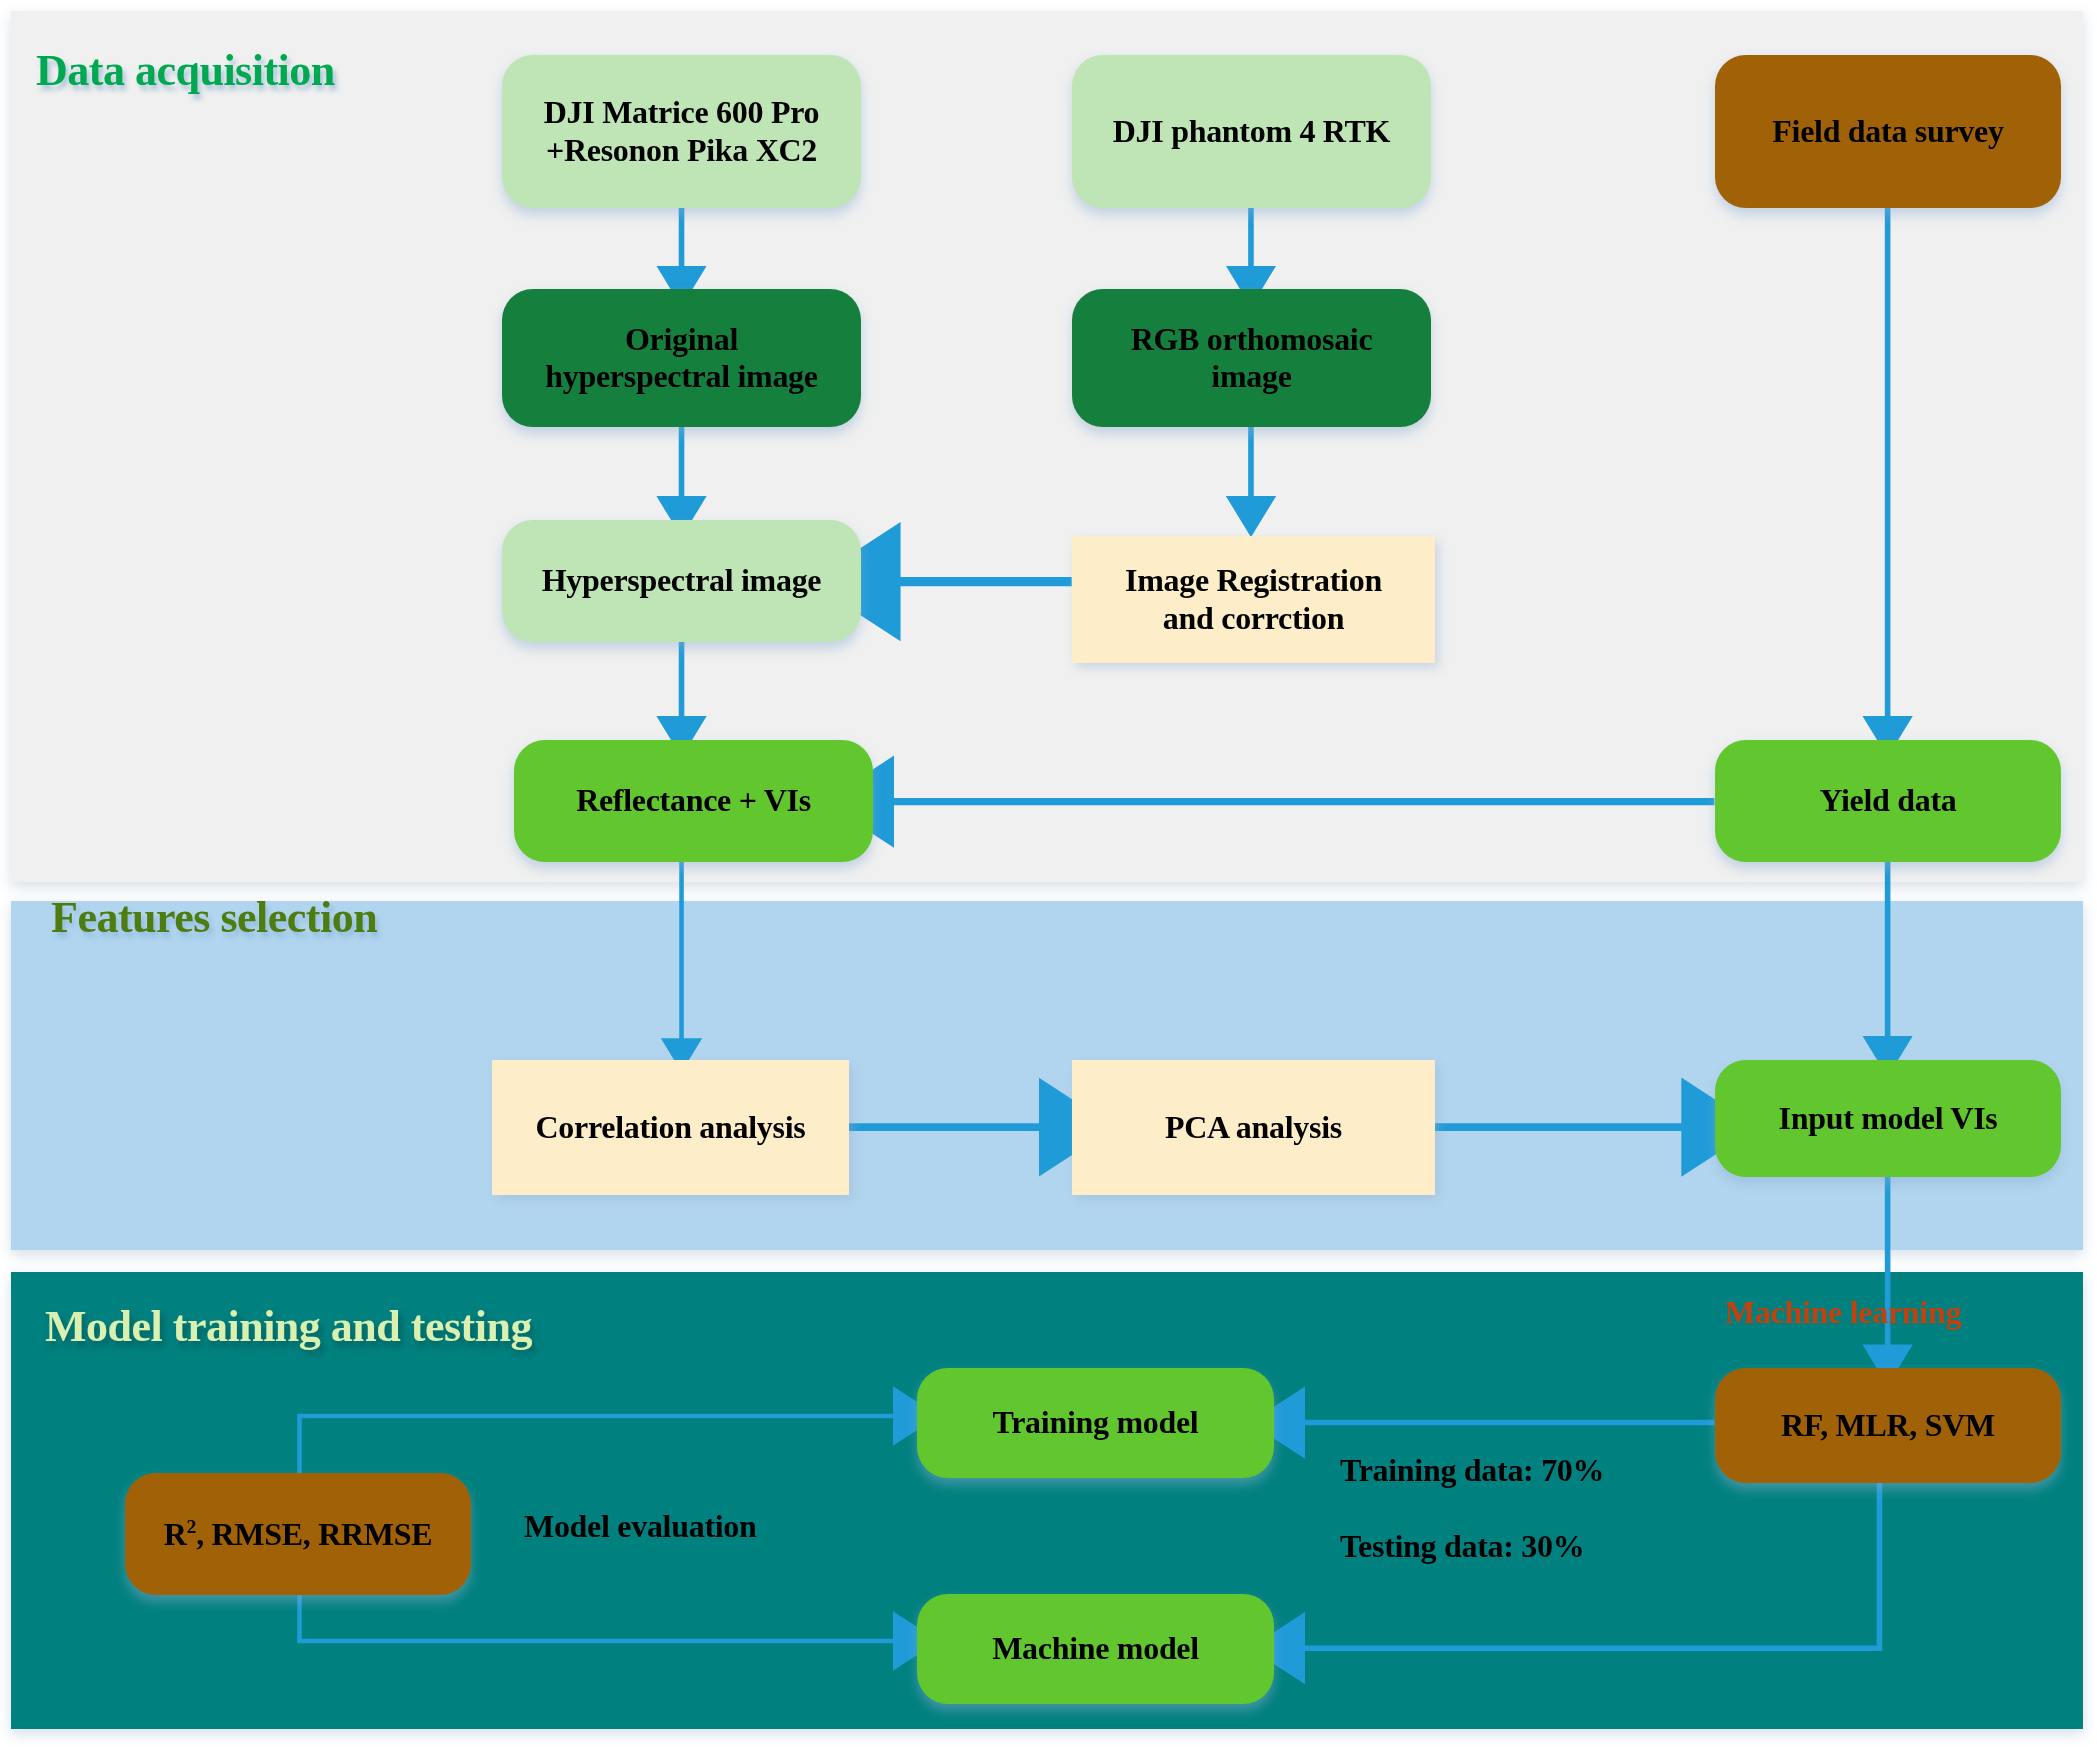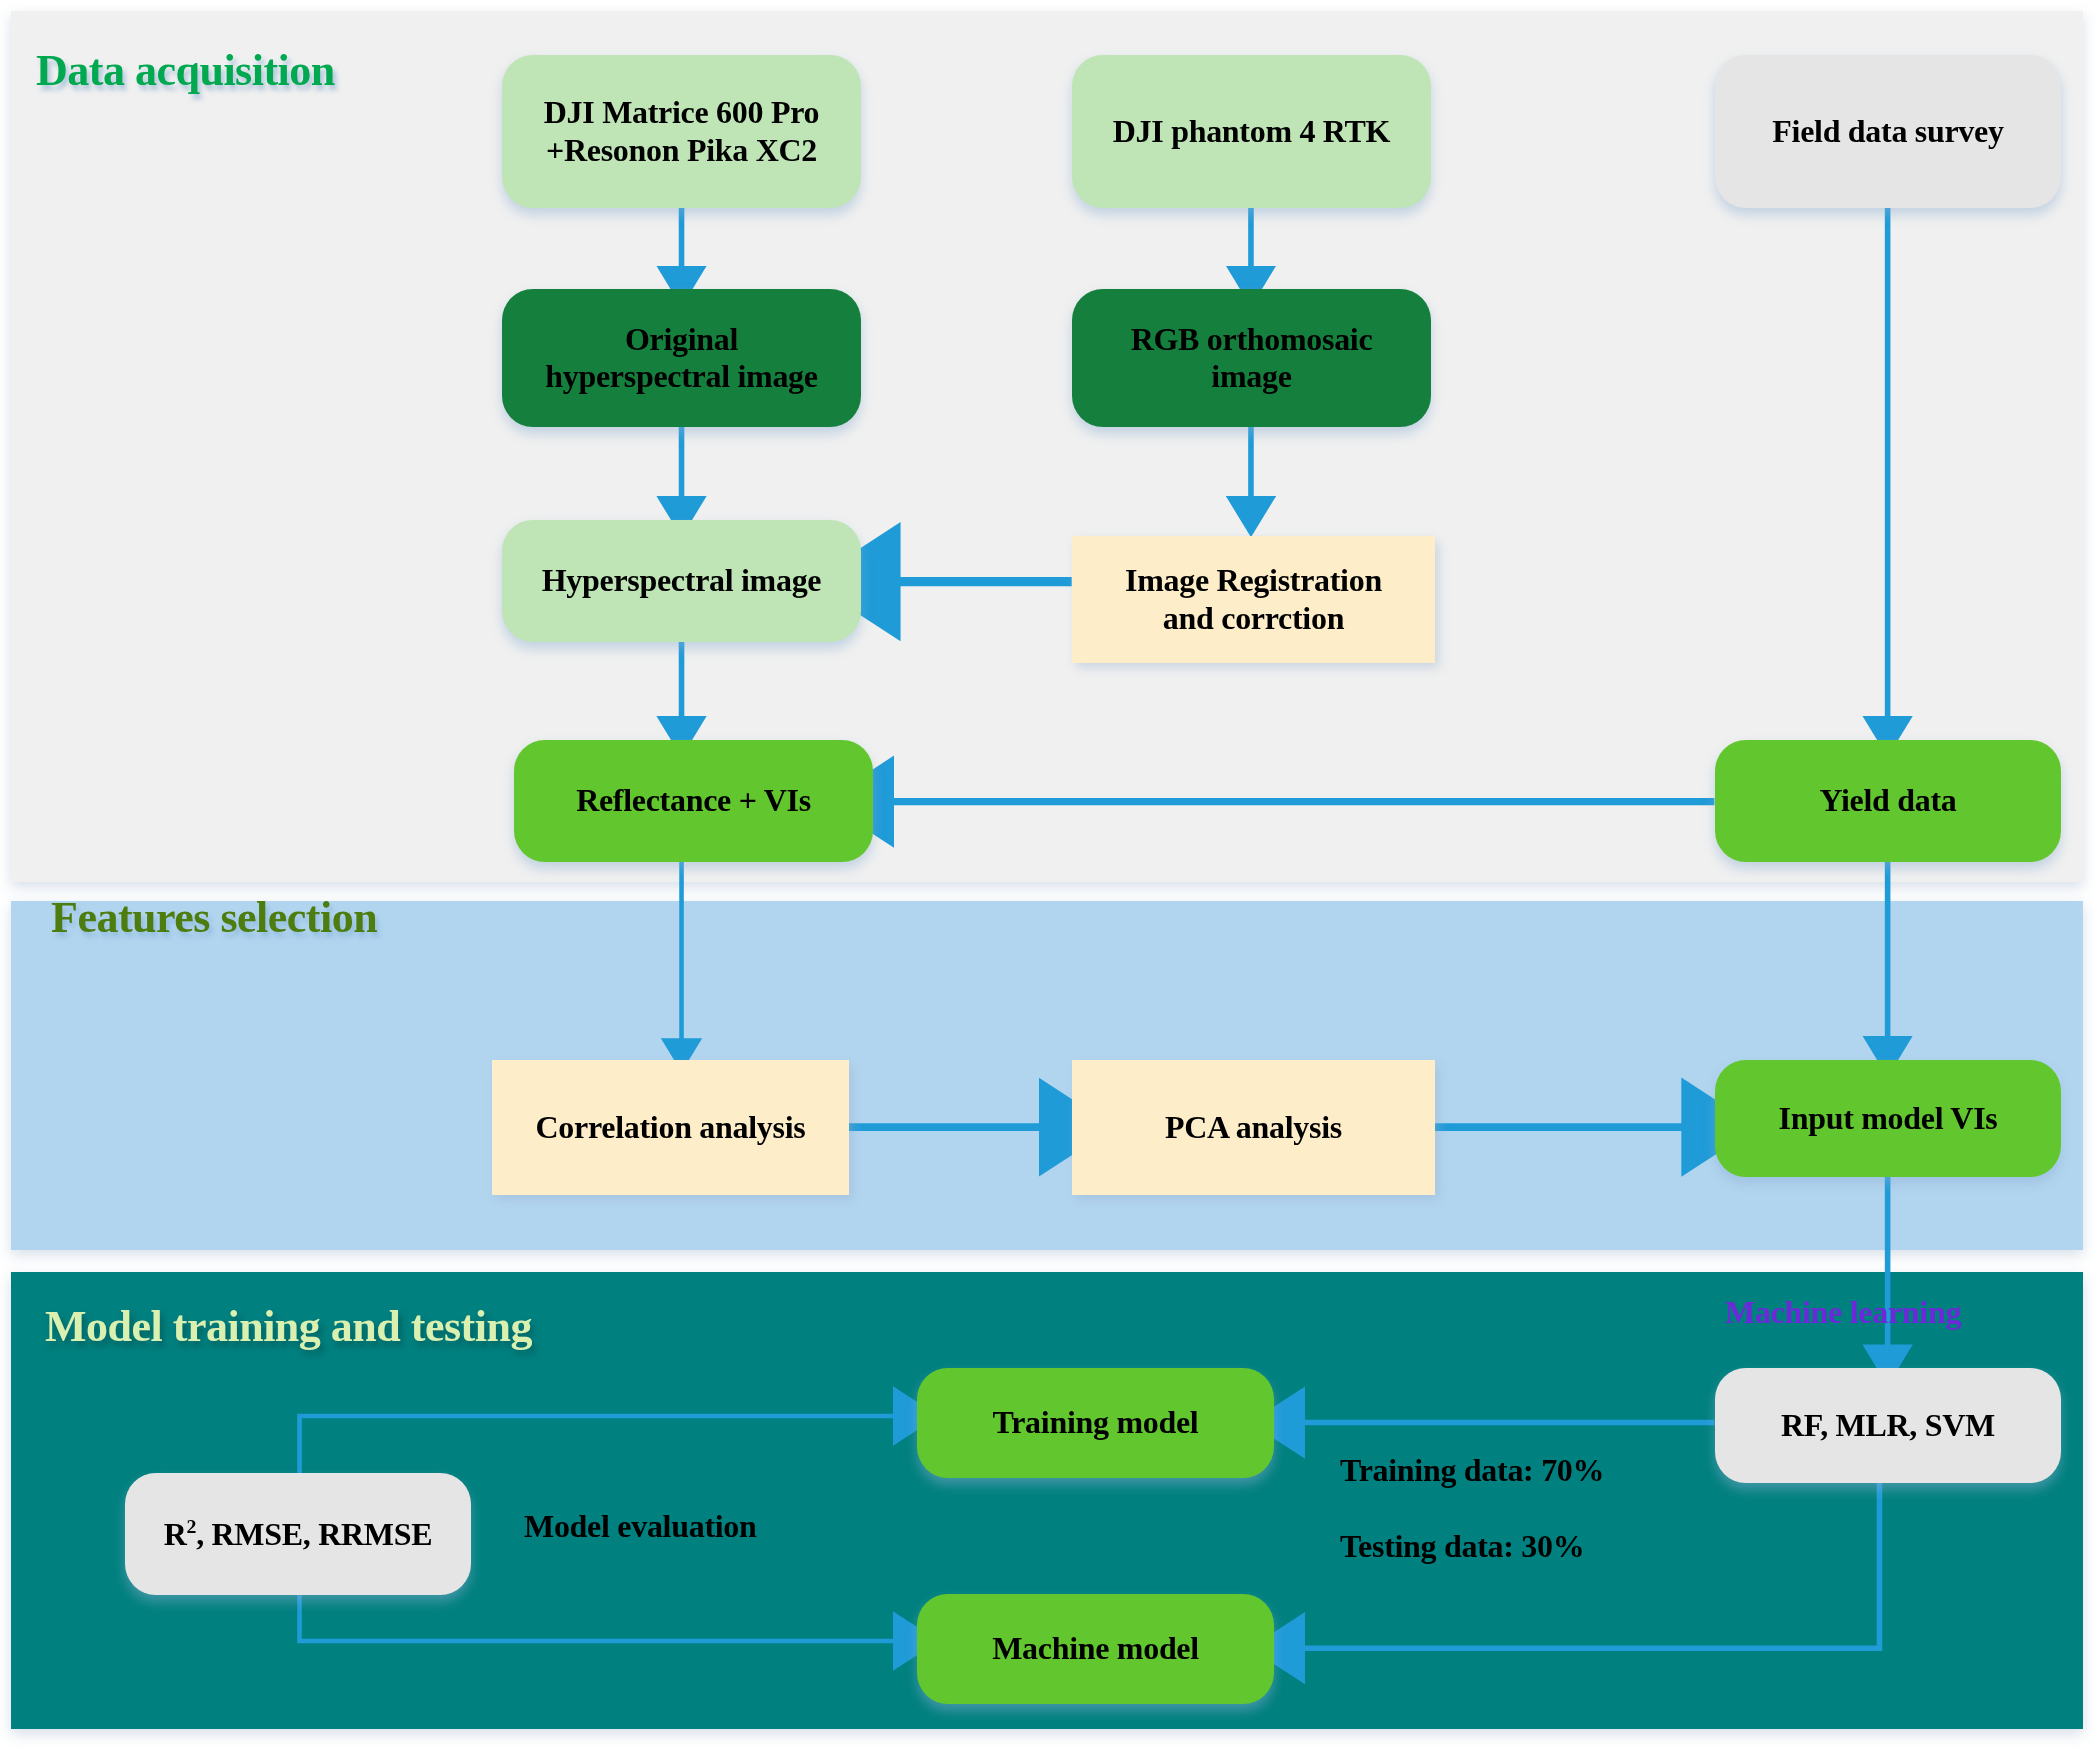--- a/index.html
+++ b/index.html
@@ -26,21 +26,21 @@
   .node{position:absolute;box-sizing:border-box;display:flex;align-items:center;
         justify-content:center;text-align:center;font-weight:bold;color:#000;
         font-family:"Liberation Serif", serif;line-height:1.16;
         letter-spacing:-0.3px;padding:2px 7.1px;}
   .rounded{border-radius:31px;box-shadow:0 6.1px 12.2px rgba(140,175,210,.45);}
   .rect{border-radius:0;box-shadow:4.1px 5.1px 10.2px rgba(150,175,205,.45);}
   .n-green-l{background:#bfe5b6;}
   .n-pink{background:#15803d;}
   .n-yellow{background:#fdeec9;}
   .n-green-b{background:#62c72e;}
-  .n-cyan{background:#e5e5e5;}
+  .n-cyan{background:#a16207;}
 
   
   #n-m600      {left:502px; top:55px;  width:359px; height:153px; font-size:32px;}
   #n-phantom   {left:1072px;top:55px;  width:359px; height:153px; font-size:32px;}
   #n-fieldsurv {left:1715px;top:55px;  width:346px; height:153px; font-size:32px;}
   #n-orighyp   {left:502px; top:289px;  width:359px; height:138px; font-size:32px;}
   #n-rgb       {left:1072px;top:289px;  width:359px; height:138px; font-size:32px;}
   #n-hypimg    {left:502px; top:520px; width:359px; height:122px; font-size:32px;}
   #n-imgreg    {left:1072px;top:520px; width:363px; height:127px; font-size:32px;margin-top:16px;}
   #n-refl      {left:502px; top:740px; width:359px; height:122px; font-size:32px;margin-left:12px;}
@@ -52,21 +52,21 @@
   #n-train     {left:917px;top:1368px; width:357px; height:110px; font-size:32px;}
   #n-test      {left:917px;top:1594px; width:357px; height:110px; font-size:32px;}
   #n-metrics   {left:125px; top:1473px; width:346px; height:122px; font-size:32px;}
 
   
   .flabel{position:absolute;font-weight:bold;white-space:nowrap;color:#000;
           font-family:"Liberation Serif", serif;font-size:32px;letter-spacing:-0.3px;}
   #lbl-mleval   {left:524px;top:1508px;}
   #lbl-train70  {left:1340px;top:1452px;}
   #lbl-test30   {left:1340px;top:1528px;}
-  #lbl-ml       {left:1725px;top:1294px;color:#6d28d9;}
+  #lbl-ml       {left:1725px;top:1294px;color:#c2410c;}
 
   
   svg#wires{position:absolute;left:0;top:0;width:2097px;height:1747px;pointer-events:none;}
 </style>
 </head>
 <body>
 
 <div id="canvas">
 
   <div class="panel panel-shadow" id="panel-acq"></div>

